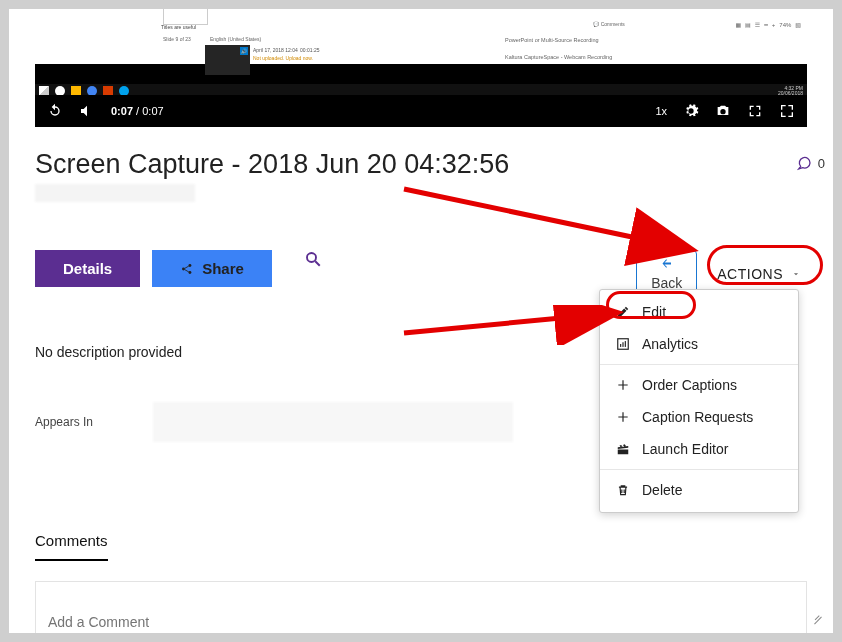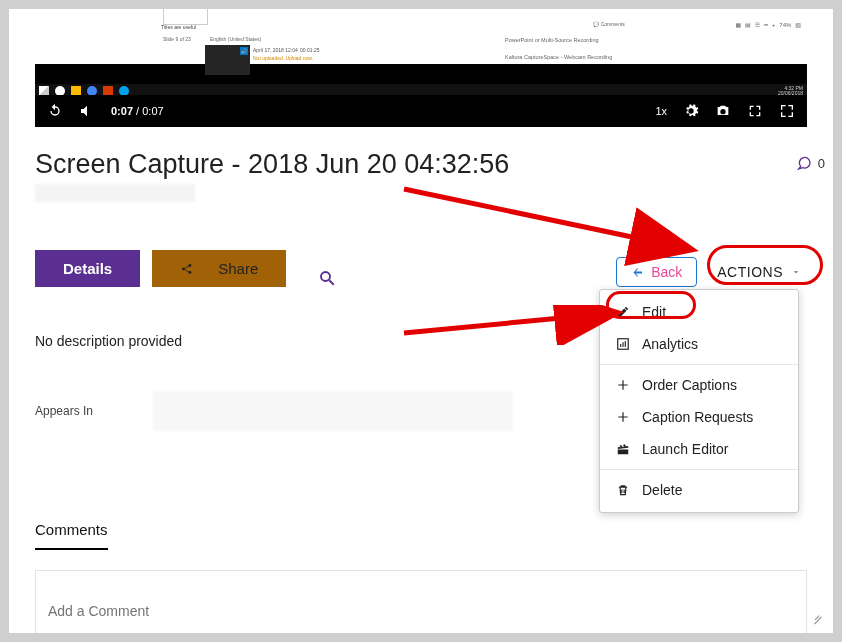--- a/index.html
+++ b/index.html
@@ -112,33 +112,33 @@
   .comments-indicator {
     position: absolute; right: 8px; top: 28px; display:flex; align-items:center; gap:6px;
     color:#5b2e91; font-size:13px;
   }
   .comments-indicator .cnt { color:#333; }
   .owner-blur {
     width: 160px; height: 18px; background: #f4f4f4; filter: blur(1px);
     margin-top: 4px;
   }
   .tab-row {
-    display:flex; align-items:flex-end; margin-top: 48px; gap: 12px;
+    display:flex; align-items:flex-start; margin-top: 48px; gap: 12px;
   }
   .tab {
     padding: 10px 28px; font-size: 15px; font-weight: bold;
   }
   .tab.active { background: #5b2e91; color:#fff; }
-  .tab.share { background:#a16207; color:#222; display:flex; align-items:center; gap:24px; font-weight:normal;}
+  .tab.share { background:#3b82f6; color:#222; display:flex; align-items:center; gap:8px; font-weight:bold;}
   .search-ic { color:#5b2e91; margin-left: 20px; }
   .right-controls { margin-left:auto; display:flex; align-items:center; gap:14px; }
   .back-btn {
     border:1px solid #1976d2; border-radius:4px; padding:6px 14px;
-    color:#ec4899; font-size:14px; display:flex; align-items:center; gap:6px;
-    background:#fff; cursor:pointer;
+    color:#404040; font-size:14px; display:flex; align-items:center; gap:6px;
+    background:#fff; cursor:pointer;flex-direction:column;
   }
   .actions-btn {
     font-size:14px; color:#222; letter-spacing:0.5px;
     display:flex; align-items:center; gap:8px; padding:4px 6px;
     cursor:pointer; position:relative;
   }
   .actions-ring {
     position:absolute; width:116px; height:40px; border:3px solid #e30000; border-radius:20px;
     right: 10px; top: 236px; pointer-events:none;
   }

